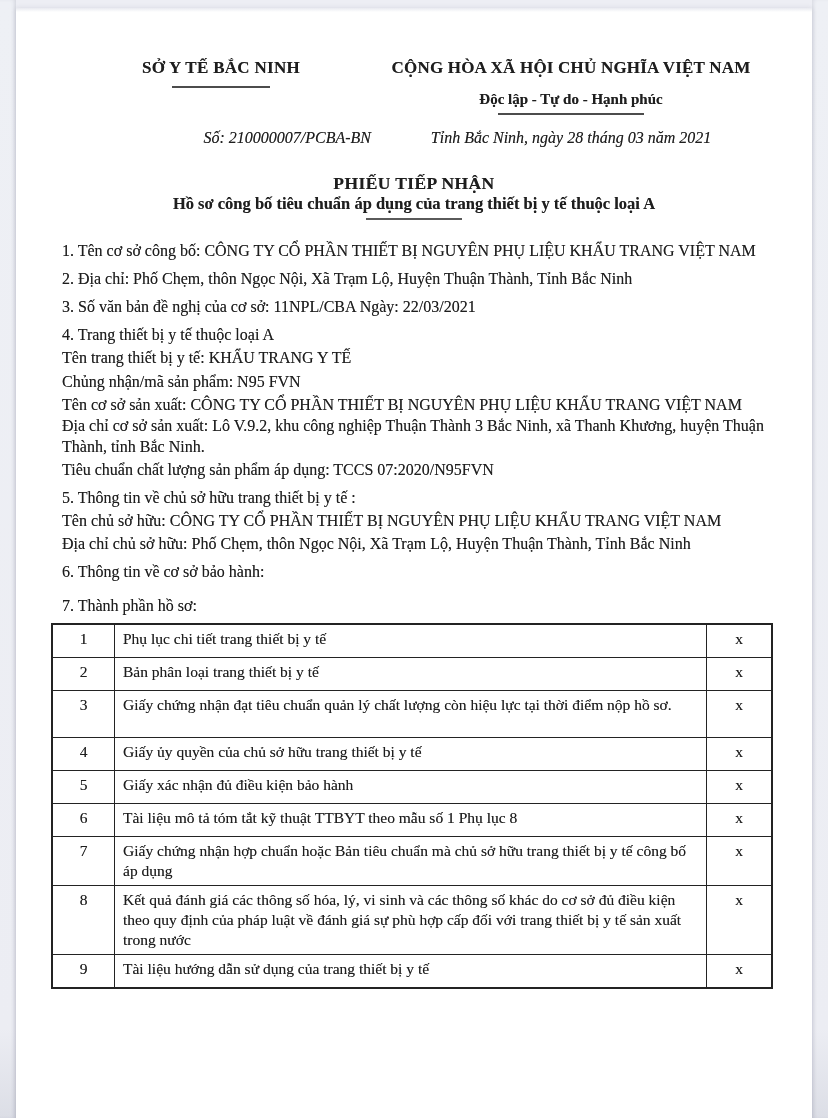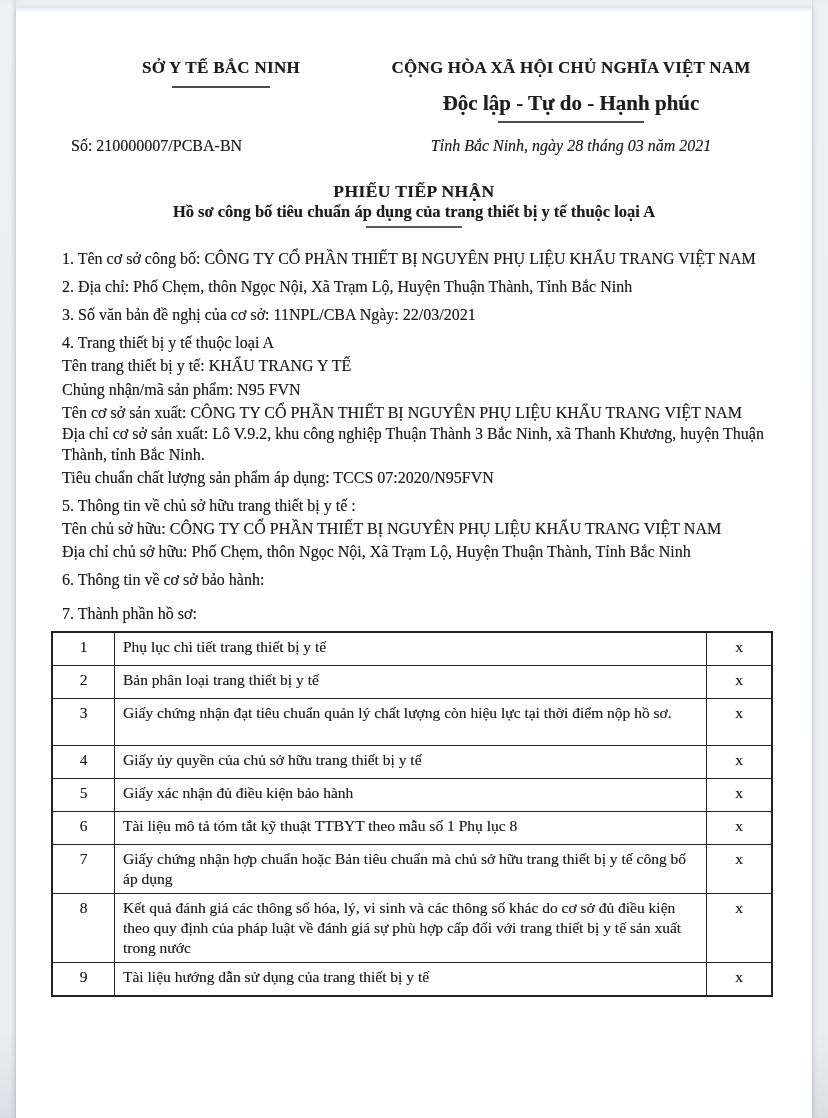--- a/index.html
+++ b/index.html
@@ -19,27 +19,27 @@
     background:linear-gradient(#e9eaf0 0,#ffffff 4px);
     box-shadow:0 0 5px rgba(40,40,70,.10);
     box-sizing:border-box;
   }
   .doc{text-shadow:0 0 .5px rgba(30,30,30,.55);}
   .hdr-row{display:flex;margin-top:50px;}
   .hdr-left{width:300px;margin-left:55px;text-align:center;}
   .hdr-right{width:400px;margin-left:0px;text-align:center;}
   .issuer{font-weight:bold;font-size:17px;letter-spacing:.3px;}
   .republic{font-weight:bold;font-size:17px;letter-spacing:.2px;}
-  .motto{font-weight:bold;font-size:21px;margin-top:13px;}
+  .motto{font-weight:bold;font-size:15px;margin-top:13px;}
   .rule{height:2px;background:#4c4c4c;border:0;}
   .rule.issuer-rule{width:98px;margin:8px auto 0;}
   .rule.motto-rule{width:146px;margin:5px auto 0;}
   .rule.subtitle-rule{width:96px;margin:4px auto 0;background:#5a5a5a;}
   .meta-row{display:flex;margin-top:14px;}
-  .meta-left{width:300px;margin-left:55px;text-align:left;font-size:16px;}
+  .meta-left{width:300px;margin-left:55px;text-align:right;font-size:16px;font-style:italic;}
   .meta-right{width:400px;text-align:center;font-size:16px;font-style:italic;}
   .doc-title{text-align:center;font-weight:bold;font-size:17.5px;margin-top:26px;letter-spacing:.4px;}
   .doc-subtitle{text-align:center;font-weight:bold;font-size:16.5px;}
   .body-text{margin:20px 26px 0 46px;font-size:16px;line-height:1.32;}
   .body-text p{margin:0 0 7px 0;}
   .body-text p.tight{margin-bottom:2px;}
   .body-text p.nogap{margin-bottom:0;}
   .body-text p.space-before{margin-top:12px;}
   table.dossier{
     border-collapse:collapse;

